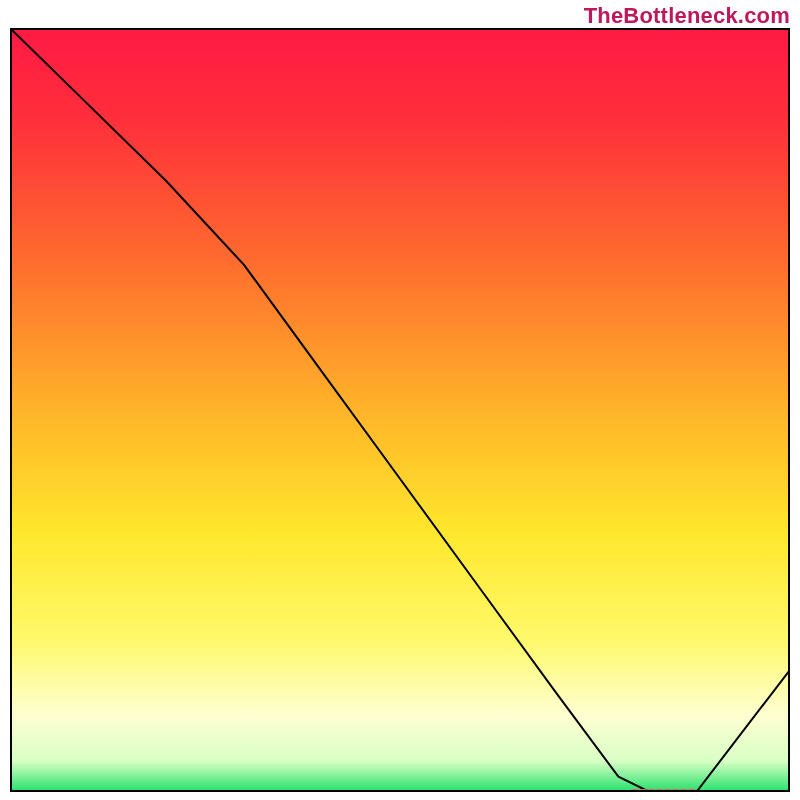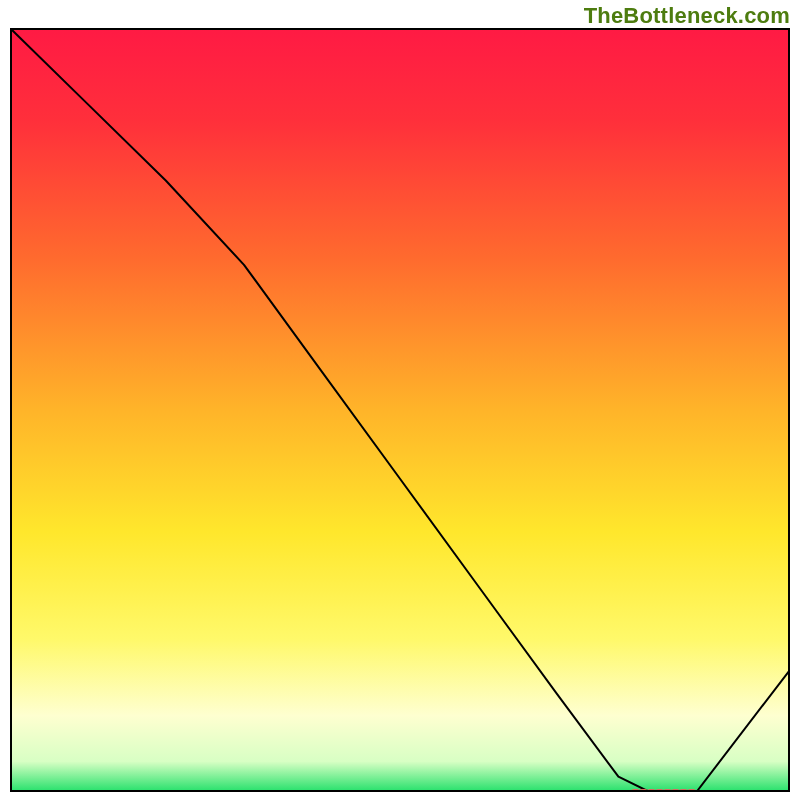--- a/index.html
+++ b/index.html
@@ -15,21 +15,21 @@
     position: relative;
     width: 800px;
     height: 800px;
   }
   .watermark {
     position: absolute;
     top: 3px;
     right: 10px;
     font-size: 22px;
     font-weight: 600;
-    color: #4d7c0f;
+    color: #be185d;
     letter-spacing: 0.2px;
     font-family: "Segoe UI", Arial, sans-serif;
   }
   .plot {
     position: absolute;
     left: 10px;
     top: 28px;
     width: 780px;
     height: 764px;
   }

